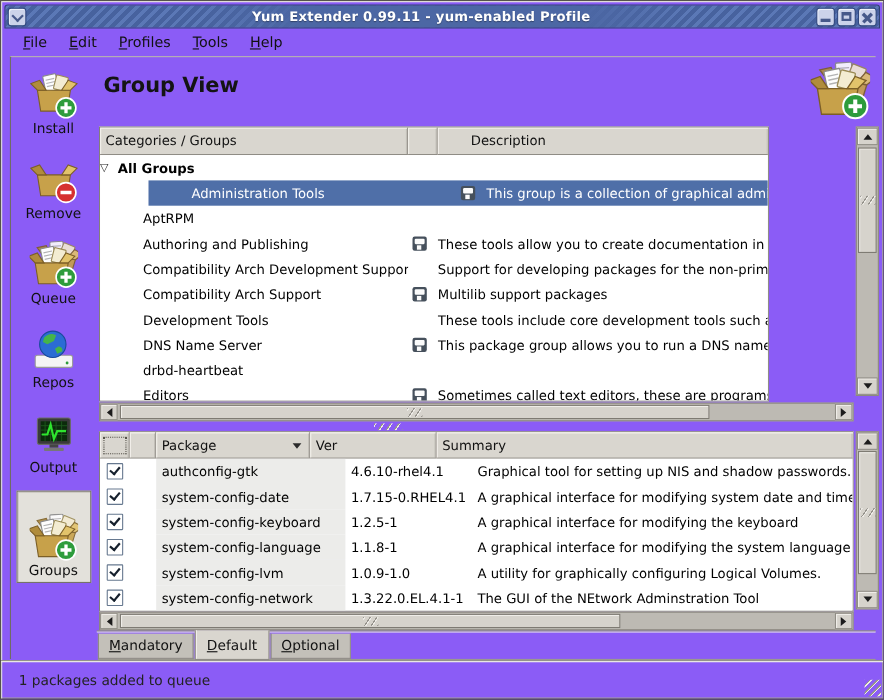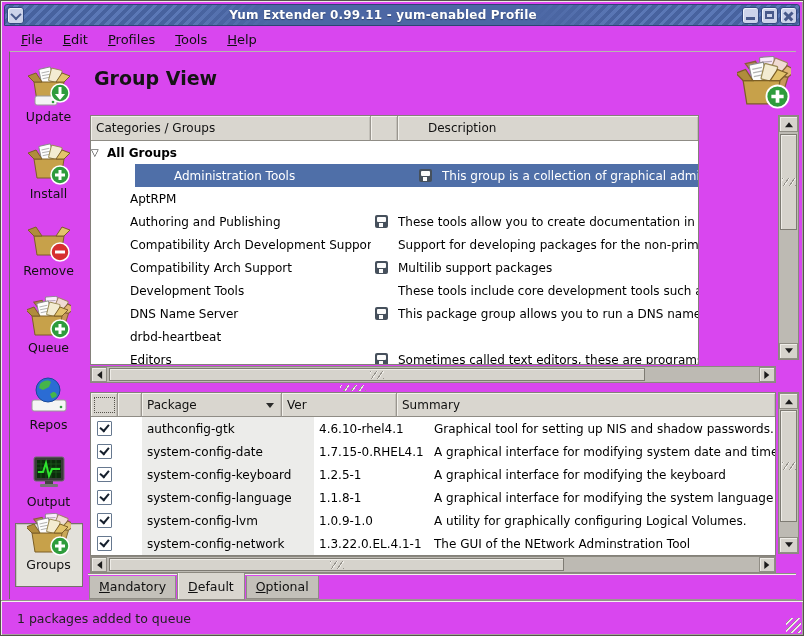--- a/index.html
+++ b/index.html
@@ -1,17 +1,17 @@
 <!DOCTYPE html>
 <html><head>
 <meta charset="utf-8">
 <style>
   html,body{margin:0;padding:0;width:804px;height:636px;overflow:hidden;
     font-family:"DejaVu Sans","Liberation Sans",sans-serif;background:#000;}
-  .window{position:absolute;inset:0;background:#d946ef;border:1px solid #55524b;box-sizing:border-box;
+  .window{position:absolute;inset:0;background:#8b5cf6;border:1px solid #55524b;box-sizing:border-box;
     box-shadow:inset 1px 1px 0 #efede8, inset -1px -1px 0 #a5a29b;}
 
   
   .titlebar{position:absolute;left:3px;top:3px;right:3px;height:22px;display:flex;align-items:center;
     border:1px solid #2e4474;border-radius:3px 3px 0 0;box-sizing:border-box;
     background:
       linear-gradient(90deg, rgba(76,103,164,0) 0 22%, #4c67a4 34% 66%, rgba(76,103,164,0) 78% 100%),
       repeating-linear-gradient(135deg,#5b78b6 0 3px,#47629e 3px 7px);}
   .tb-btn{width:17px;height:17px;background:#ccd3ea;border:1px solid #31487f;border-radius:3px;
     box-sizing:border-box;position:relative;flex:none;box-shadow:inset 1px 1px 0 #eef1fa;}
@@ -29,21 +29,21 @@
   .menubar{position:absolute;left:4px;top:27px;right:4px;height:22px;display:flex;align-items:center;padding-left:8px;font-size:13px;color:#111;}
   .menu-item{display:inline-block;padding:2px 8px;margin-right:4px;}
   .menu-item::first-letter{text-decoration:underline;}
 
   
   .workarea{position:absolute;left:8px;top:50px;right:7px;bottom:36px;border-left:1px solid #6f6c64;border-top:1px solid #b9b6af;}
   .sidebar{position:absolute;left:0;top:0;width:77px;bottom:0;display:flex;flex-direction:column;align-items:center;padding-top:9px;box-sizing:border-box;}
   .side-item{width:68px;height:63px;margin-bottom:14px;display:flex;flex-direction:column;align-items:center;justify-content:flex-end;flex:none;}
   .side-item .icon{width:44px;height:44px;flex:none;}
   .side-label{font-size:12.5px;color:#111;line-height:15px;}
-  .side-item.selected{border:1px solid #75726a;background:#e3e1db;box-shadow:inset 1px 1px 0 #c7c4bd;height:64px;padding-bottom:14px;box-sizing:border-box;}
+  .side-item.selected{border:1px solid #75726a;background:#e3e1db;box-shadow:inset 1px 1px 0 #c7c4bd;height:84px;padding-bottom:3px;box-sizing:border-box;}
 
   .panel{position:absolute;left:78px;top:0;right:0;bottom:0;}
   .page-title{position:absolute;left:6px;top:15px;font-size:19px;font-weight:bold;color:#141414;}
   .header-icon{position:absolute;right:5px;top:4px;width:54px;height:54px;}
 
   
   .view{position:absolute;background:#fff;border:1px solid #84817a;box-sizing:border-box;}
   .thead{display:flex;height:25px;flex:none;}
   .hcell{background:#d9d6cf;border-right:1px solid #9a968f;border-bottom:1px solid #8f8c85;box-sizing:border-box;
     box-shadow:inset 1px 1px 0 #f3f1ec, inset -1px 0 0 #c2bfb8;display:flex;align-items:center;font-size:12px;color:#111;padding:0 5px;}
@@ -187,30 +187,20 @@
     <span class="menu-item">Profiles</span>
     <span class="menu-item">Tools</span>
     <span class="menu-item">Help</span>
   </div>
 
   <div class="workarea">
 
     <div class="sidebar">
       <div class="side-item">
         <svg class="icon" viewBox="0 0 44 44">
-          <use href="#s-papers"></use>
-            <use href="#s-box"></use>
-          <rect x="8" y="31" width="22" height="9" rx="2" fill="#f4f4f4" stroke="#999"></rect>
-          <circle cx="26" cy="37" r="1.3" fill="#2e9c3c"></circle>
-          <use href="#s-down"></use>
-        </svg>
-        <span class="side-label">Update</span>
-      </div>
-      <div class="side-item">
-        <svg class="icon" viewBox="0 0 44 44">
           <use href="#s-boxicon"></use>
             <use href="#s-plus"></use>
         </svg>
         <span class="side-label">Install</span>
       </div>
       <div class="side-item">
         <svg class="icon" viewBox="0 0 44 44">
           <use href="#s-box"></use>
             <use href="#s-minus"></use>
         </svg>

